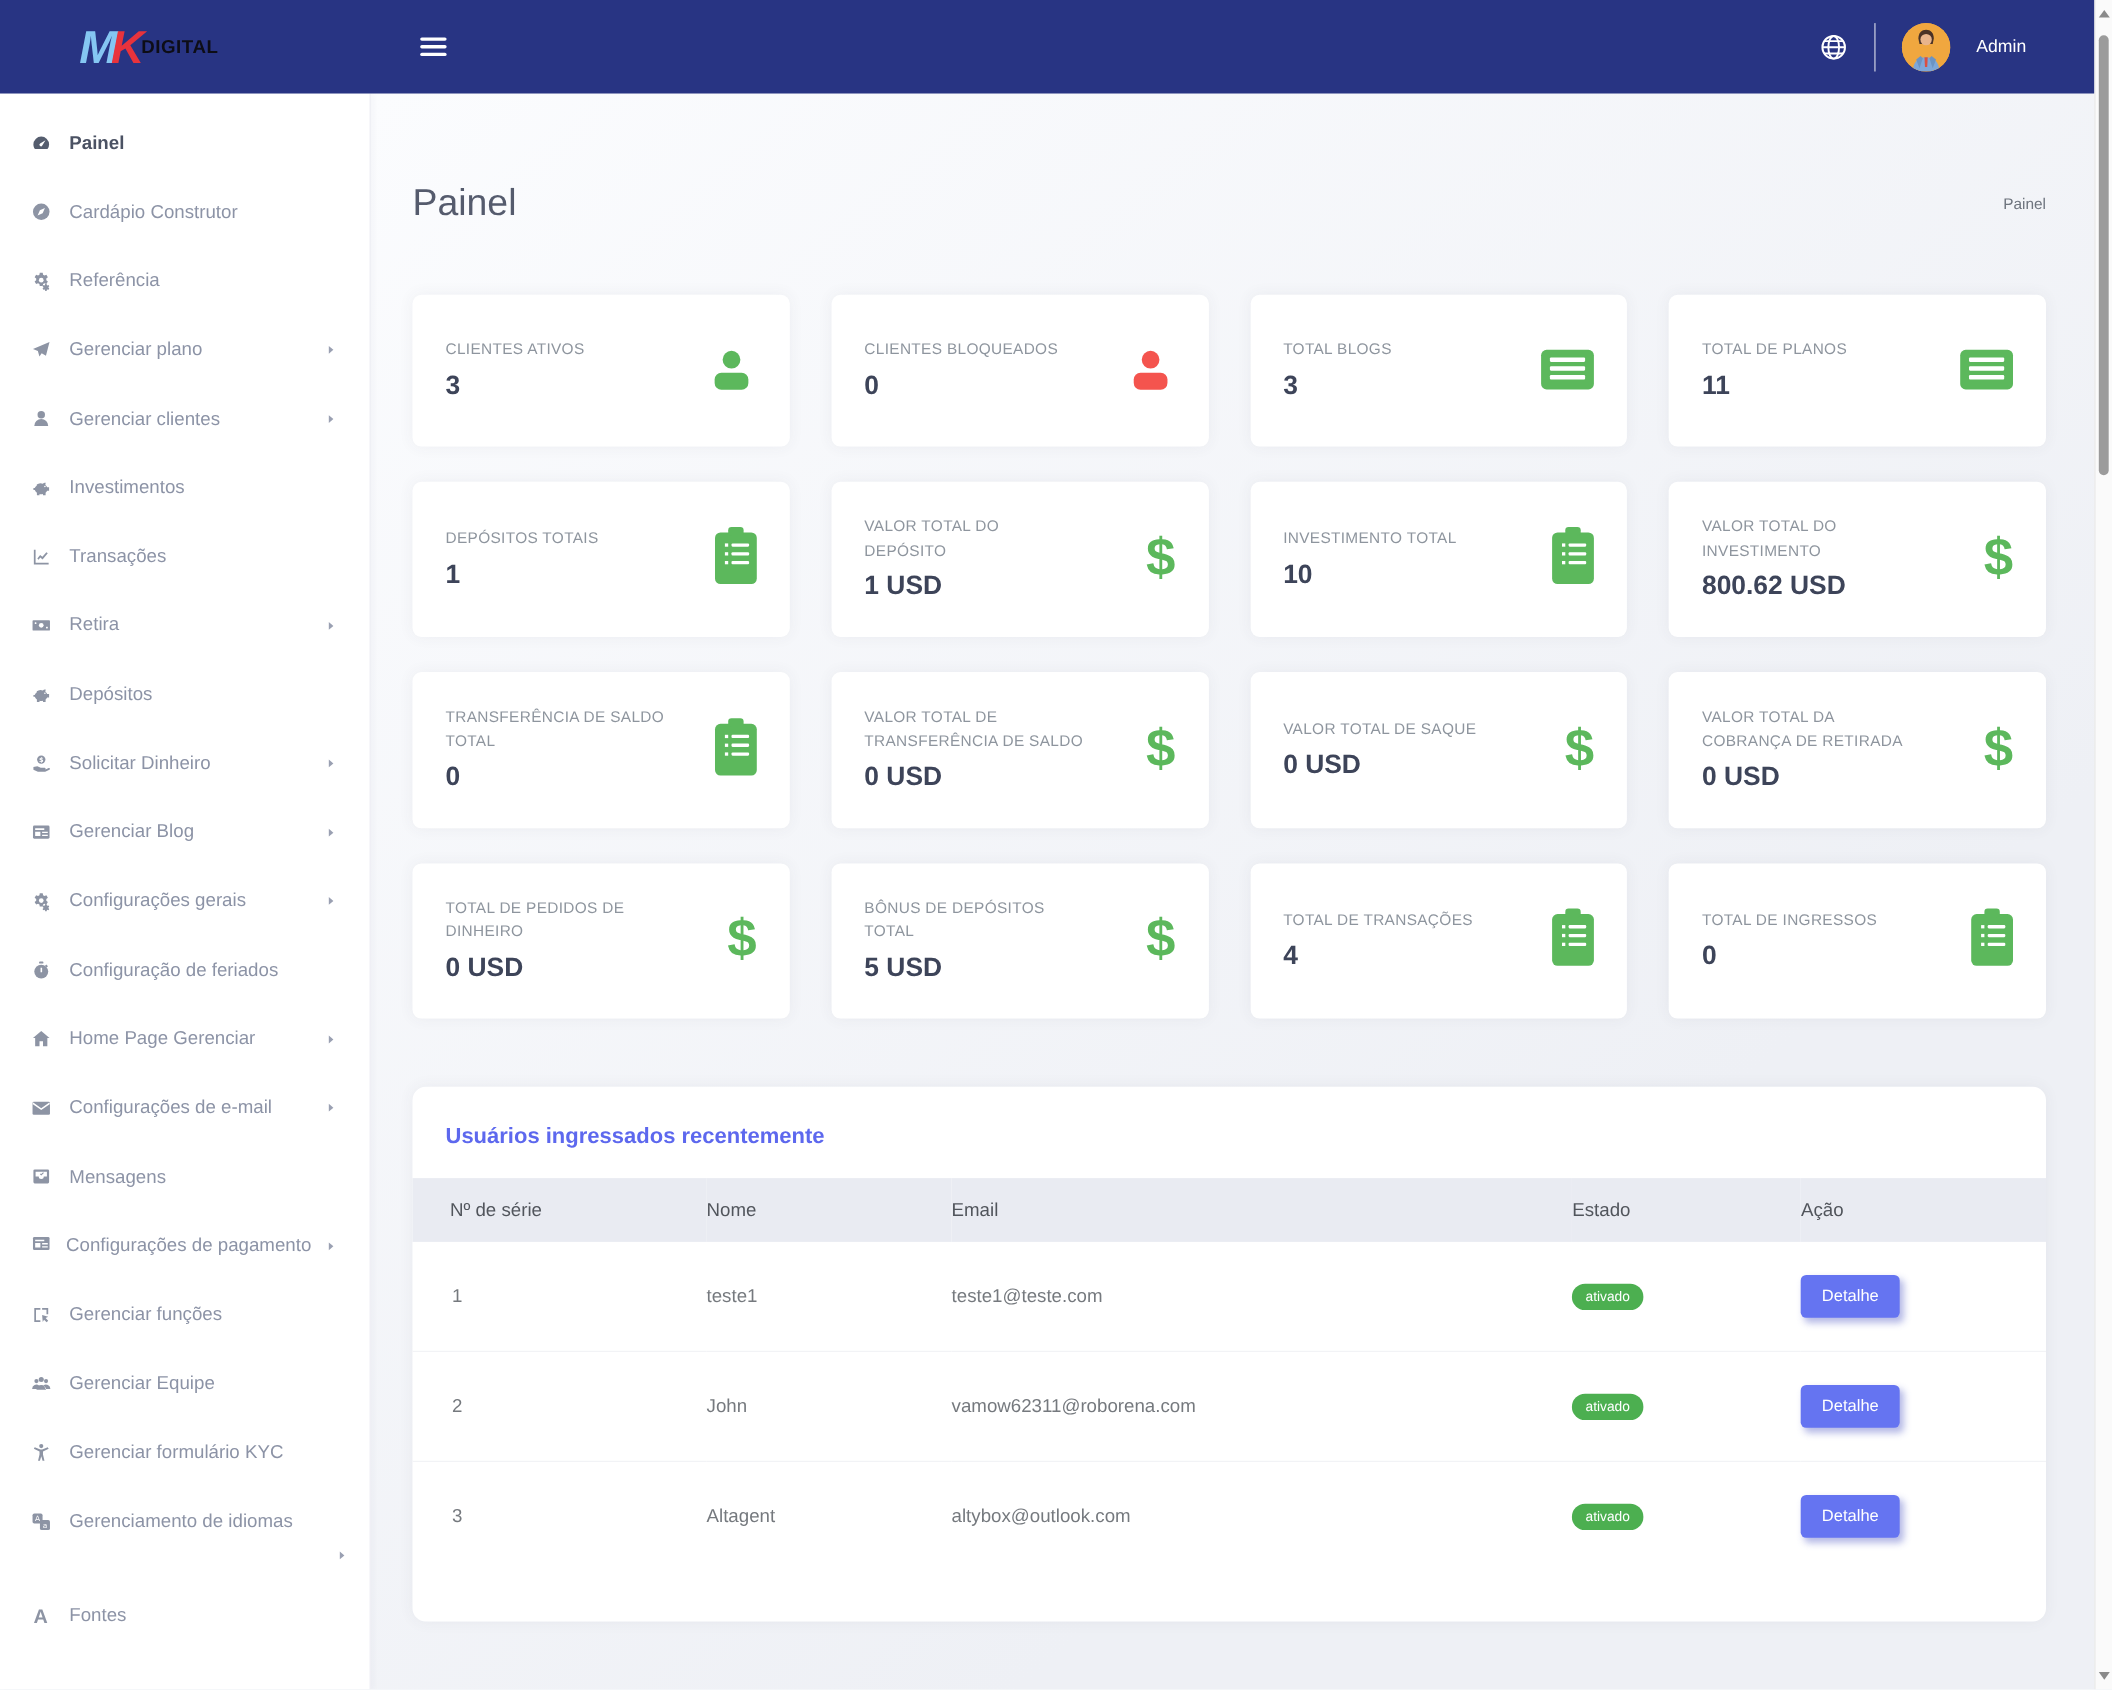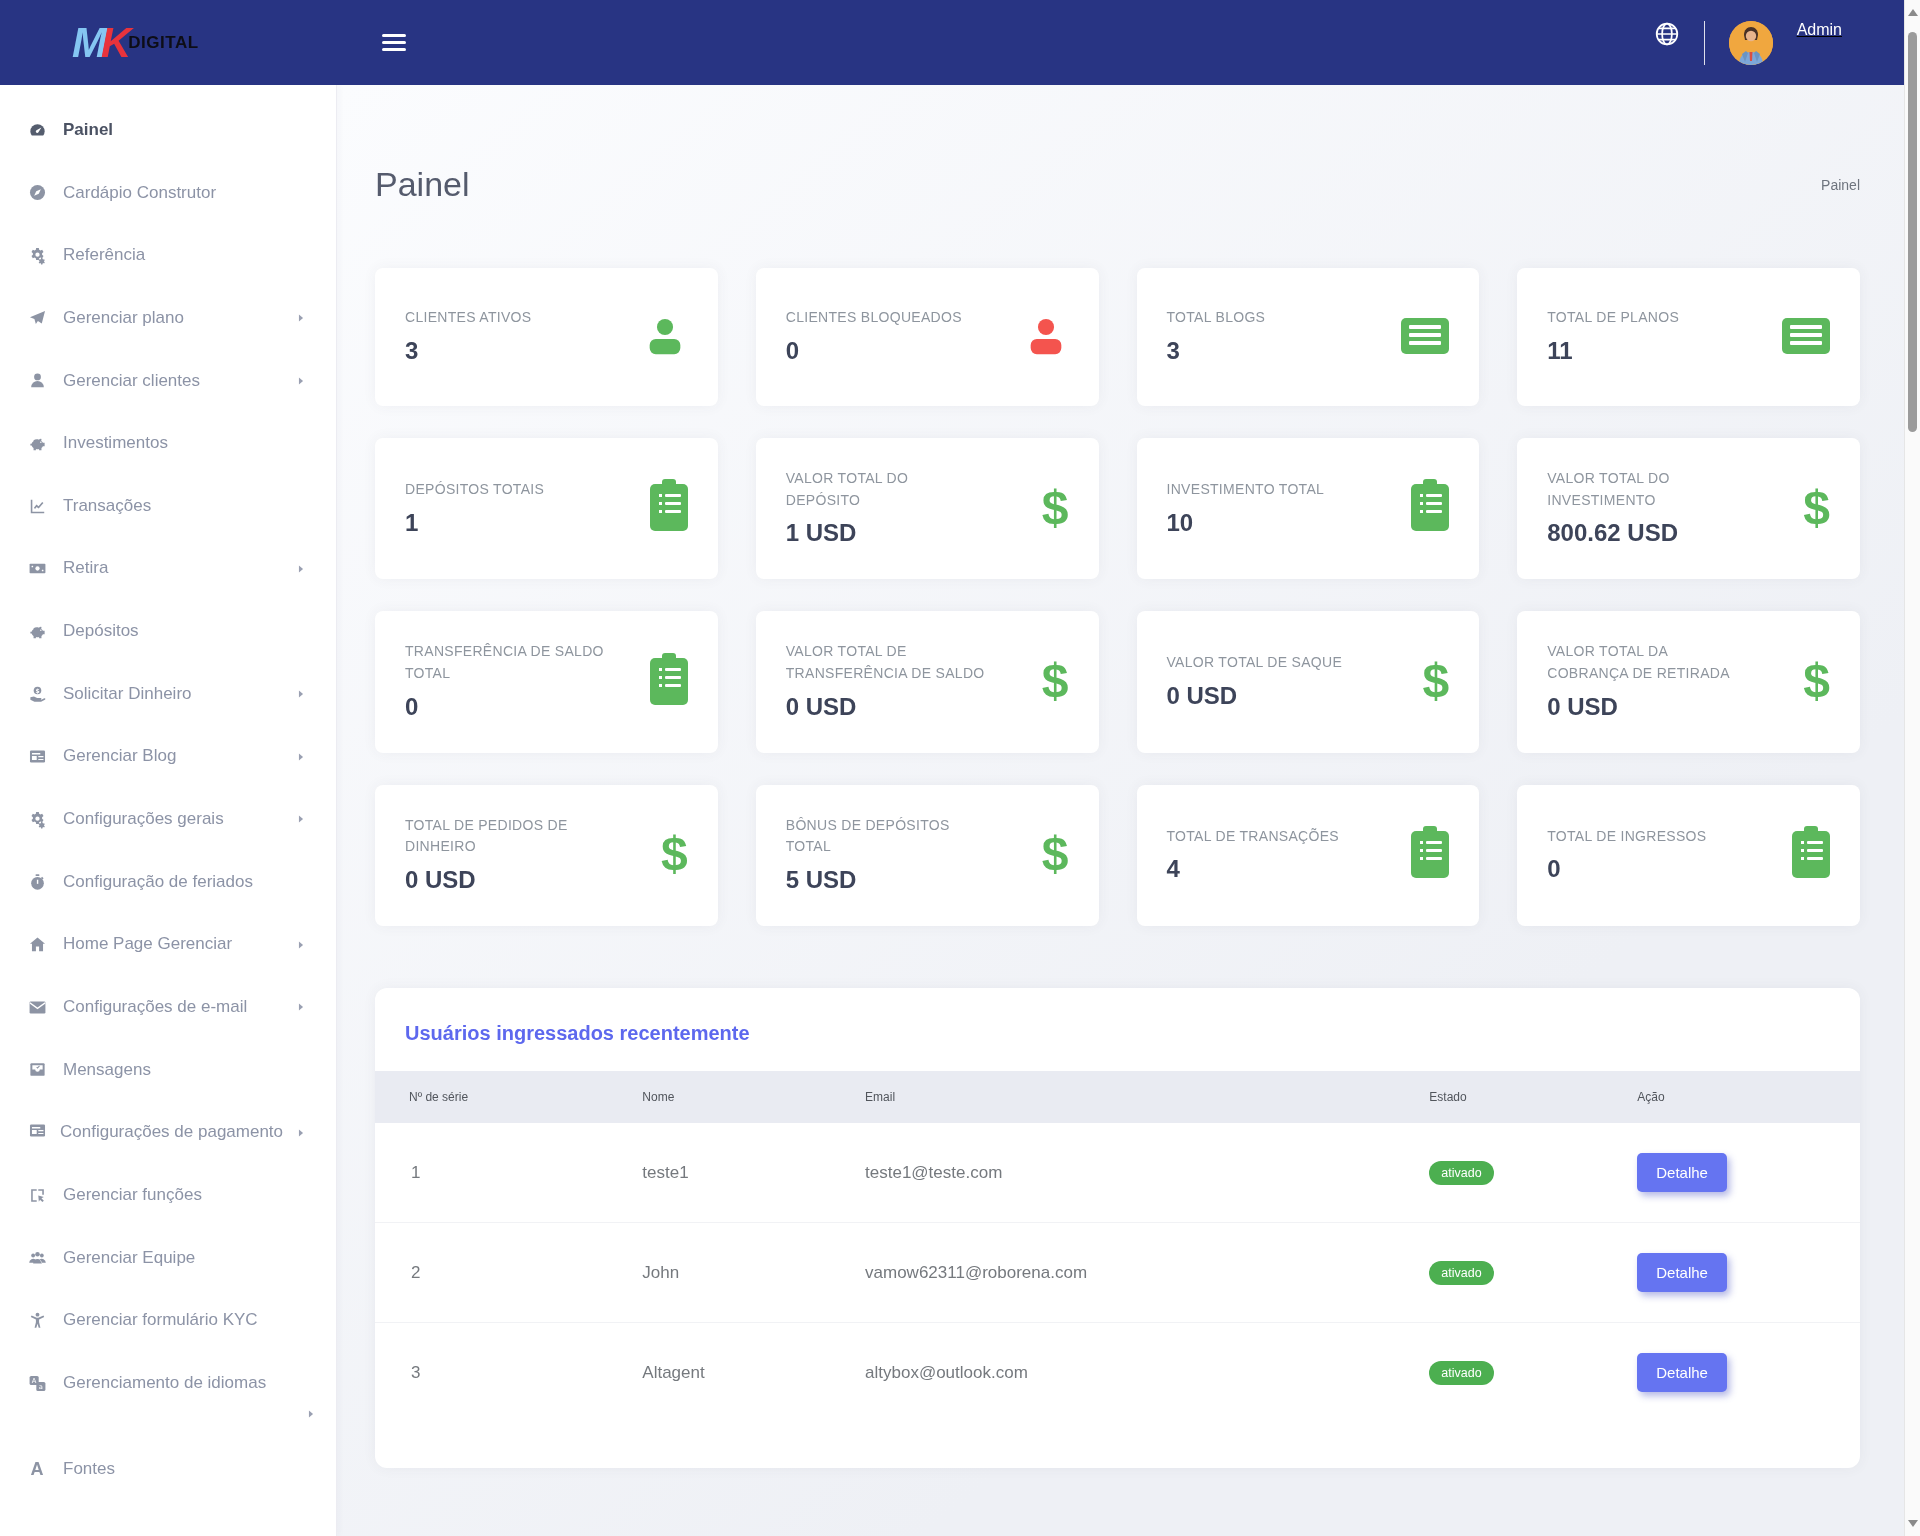--- a/index.html
+++ b/index.html
@@ -7,21 +7,21 @@
   .page { width:1920px; height:1536px; position:relative; overflow:hidden; background:#eef0f5; }
 
   
   .navbar { position:absolute; top:0; left:0; width:1920px; height:85px; background:#283483; display:flex; align-items:center; z-index:10; }
   .logo-box { width:337px; padding-left:72px; display:flex; align-items:center; }
   .logo-m { color:#85c6f2; font-style:italic; font-weight:900; font-size:42px; letter-spacing:-2px; line-height:1; }
   .logo-k { color:#e8333c; font-style:italic; font-weight:900; font-size:42px; letter-spacing:-2px; line-height:1; margin-left:-4px; }
   .logo-digital { color:#0d0d16; font-weight:700; font-size:17px; letter-spacing:.5px; margin-left:-1px; }
   .hamburger { margin-left:45px; width:26px; cursor:pointer; }
   .hamburger i { display:block; width:24px; height:3px; background:#fff; border-radius:2px; margin:4px 0; }
-  .nav-right { margin-left:auto; display:flex; align-items:flex-start; gap:24px; padding-right:78px;text-decoration:underline; }
+  .nav-right { margin-left:auto; display:flex; align-items:center; gap:24px; padding-right:78px; }
   .globe-btn svg { width:26px; height:26px; stroke:#fff; fill:none; stroke-width:1.6; display:block; }
   .nav-divider { width:1px; height:44px; background:rgba(255,255,255,.85); }
   .avatar { width:44px; height:44px; border-radius:50%; overflow:hidden; background:#f0a73f; flex:0 0 auto; }
   .avatar svg { width:100%; height:100%; display:block; }
   .admin-name { color:#fff; font-size:16px; }
 
   
   .sidebar { position:absolute; top:85px; left:0; bottom:0; width:337px; background:#fff; border-right:1px solid #ececf2; box-shadow:2px 0 6px rgba(40,50,90,.04); padding-top:14px; overflow:hidden; z-index:5; }
   .side-item { display:flex; align-items:center; padding:19px 30px 19px 26px; color:#8c93a6; font-size:17px; cursor:pointer; position:relative; }
   .side-item .s-icon { width:22px; height:20px; margin-right:15px; flex:0 0 auto; display:inline-flex; align-items:center; justify-content:center; color:#8d94a4; }
@@ -55,21 +55,21 @@
   .icon-news i { display:block; height:3.5px; background:#fff; margin-bottom:4.5px; border-radius:1px; }
   .icon-clip { width:38px; height:47px; border-radius:5px; position:relative; padding:10px 7px 0 7px; }
   .icon-clip::before { content:""; position:absolute; top:-5px; left:50%; transform:translateX(-50%); width:14px; height:8px; border-radius:3px; background:inherit; }
   .icon-clip i { display:block; height:3px; background:#fff; margin:0 0 5px 8px; position:relative; border-radius:1px; }
   .icon-clip i::before { content:""; position:absolute; left:-6px; top:0; width:3px; height:3px; background:#fff; }
 
   
   .table-card { margin-top:62px; background:#fff; border-radius:12px; box-shadow:0 0 14px rgba(60,70,90,.06); padding:34px 0 46px; }
   .table-title { font-size:20px; font-weight:700; margin:0 30px 26px; }
   table { width:100%; border-collapse:collapse; }
-  thead th { background:#e9ebf2; text-align:left; font-size:12px; font-weight:500; color:#51555c; padding:19px 0; }
+  thead th { background:#e9ebf2; text-align:left; font-size:17px; font-weight:500; color:#51555c; padding:19px 0; }
   thead th:first-child { padding-left:34px; }
   th:nth-child(1){ width:18%; } th:nth-child(2){ width:15%; } th:nth-child(3){ width:38%; } th:nth-child(4){ width:14%; }
   tbody td { font-size:17px; color:#75797e; padding:30px 0; border-bottom:1px solid #f1f2f5; }
   tbody tr:last-child td { border-bottom:none; }
   tbody td:first-child { padding-left:36px; }
   .badge { display:inline-block; color:#fff; font-size:12.5px; padding:5px 12px; border-radius:12px; }
   .btn-detail { border:none; color:#fff; font-size:15px; font-family:inherit; padding:11px 19px; border-radius:5px; cursor:pointer; box-shadow:3px 4px 7px rgba(90,100,200,.45); }
 
   
   .scrollbar { position:absolute; top:0; right:0; bottom:0; width:16px; background:#fafafa; border-left:1px solid #e6e6e6; z-index:50; }

